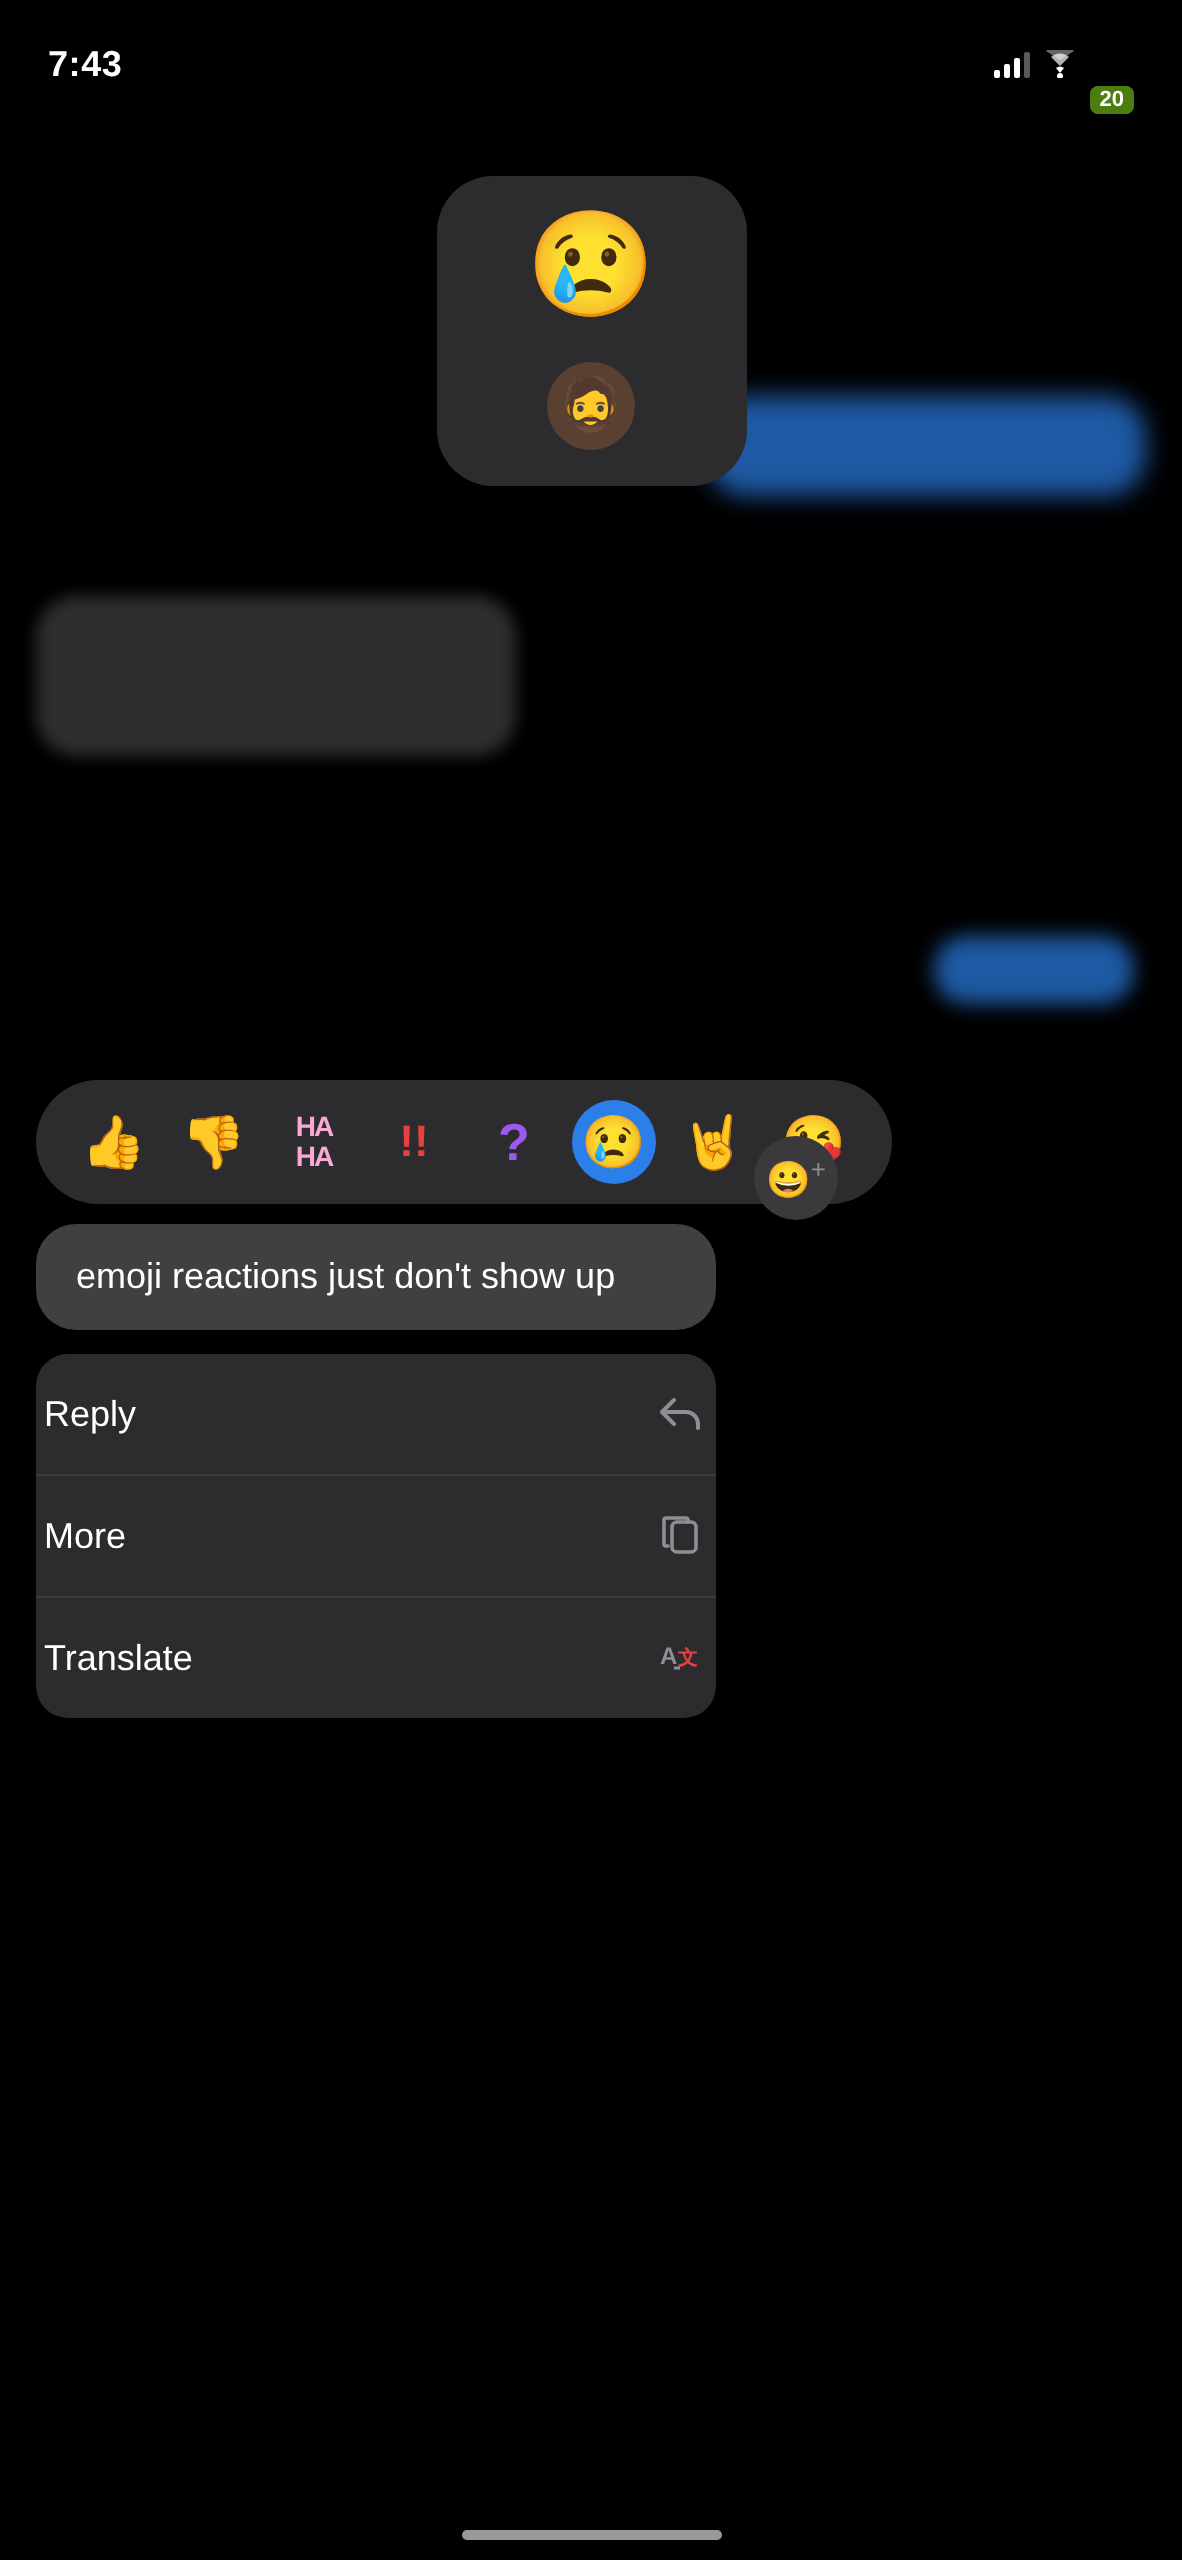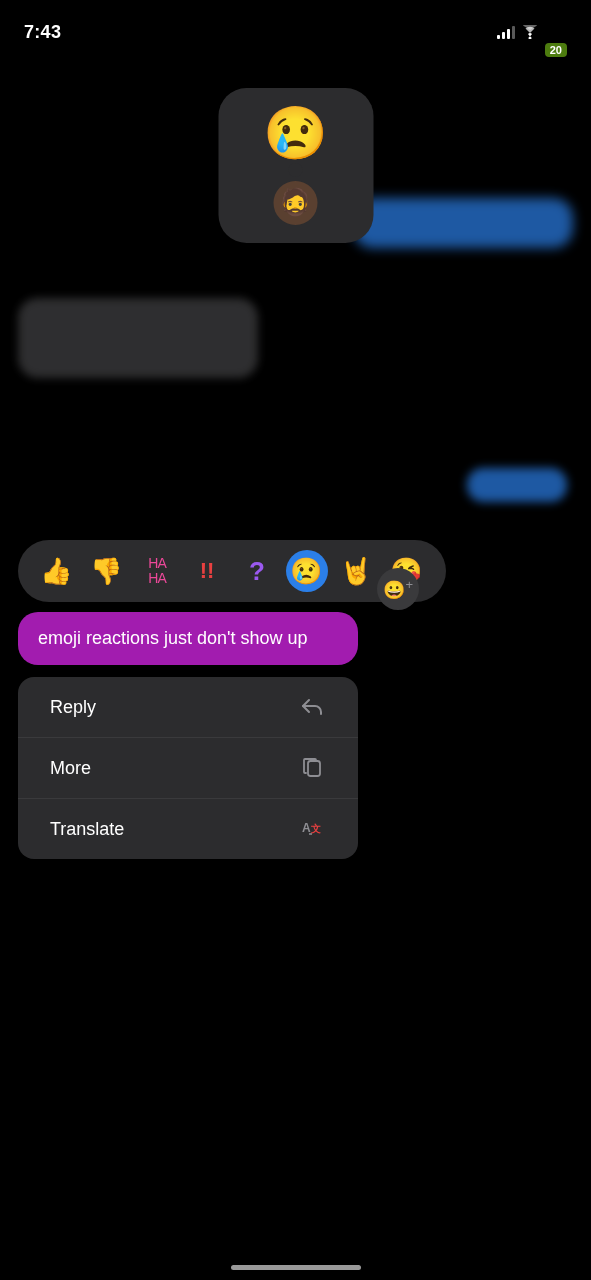--- a/index.html
+++ b/index.html
@@ -232,21 +232,21 @@
       justify-content: center;
       font-size: 22px;
       position: absolute;
       right: -20px;
       bottom: -4px;
       cursor: pointer;
     }
 
     
     .message-bubble {
-      background: #a21caf;
+      background: #404040;
       border-radius: 20px;
       padding: 14px 20px;
       margin: 0 18px 12px 18px;
       max-width: 340px;
       position: relative;
     }
 
     .message-bubble-text {
       font-size: 18px;
       color: #fff;
@@ -259,21 +259,21 @@
       border-radius: 16px;
       margin: 0 18px;
       overflow: hidden;
       width: 340px;
     }
 
     .menu-item {
       display: flex;
       align-items: center;
       justify-content: space-between;
-      padding: 16px 32px;
+      padding: 16px 4px;
       cursor: pointer;
       border-bottom: 1px solid #3a3a3c;
     }
 
     .menu-item:last-child {
       border-bottom: none;
     }
 
     .menu-item-label {
       font-size: 18px;
@@ -343,21 +343,21 @@
   <div class="reaction-speech-stem"></div>
   <div class="reaction-avatar">🧔</div>
 </div>
 
 <div class="context-area">
 
   <div style="position:relative; margin-bottom: 10px;">
     <div class="emoji-bar">
       <div class="emoji-btn">👍</div>
       <div class="emoji-btn">👎</div>
-      <div class="emoji-btn text-emoji" style="font-size:14px; font-weight:400; color:#ec4899; line-height:1.1; text-align:center;">HA<br>HA</div>
+      <div class="emoji-btn text-emoji" style="font-size:14px; font-weight:700; color:#f9a8d4; line-height:1.1; text-align:center;">HA<br>HA</div>
       <div class="emoji-btn exclaim" style="color:#e84040; font-weight:900; font-size:22px;">!!</div>
       <div class="emoji-btn question" style="color:#9b59f0; font-weight:700; font-size:26px;">?</div>
       <div class="emoji-btn selected">😢</div>
       <div class="emoji-btn">🤘</div>
       <div class="emoji-btn">😘</div>
     </div>
     <div class="add-emoji-btn" style="right: 172px; bottom: -8px; position: absolute; width: 42px; height: 42px; background: #3a3a3c; border-radius: 50%; display: flex; align-items: center; justify-content: center; font-size:18px; z-index:5;">
       <span>😀<span style="font-size:13px; vertical-align:super; color:#8e8e93;">+</span></span>
     </div>
   </div>

